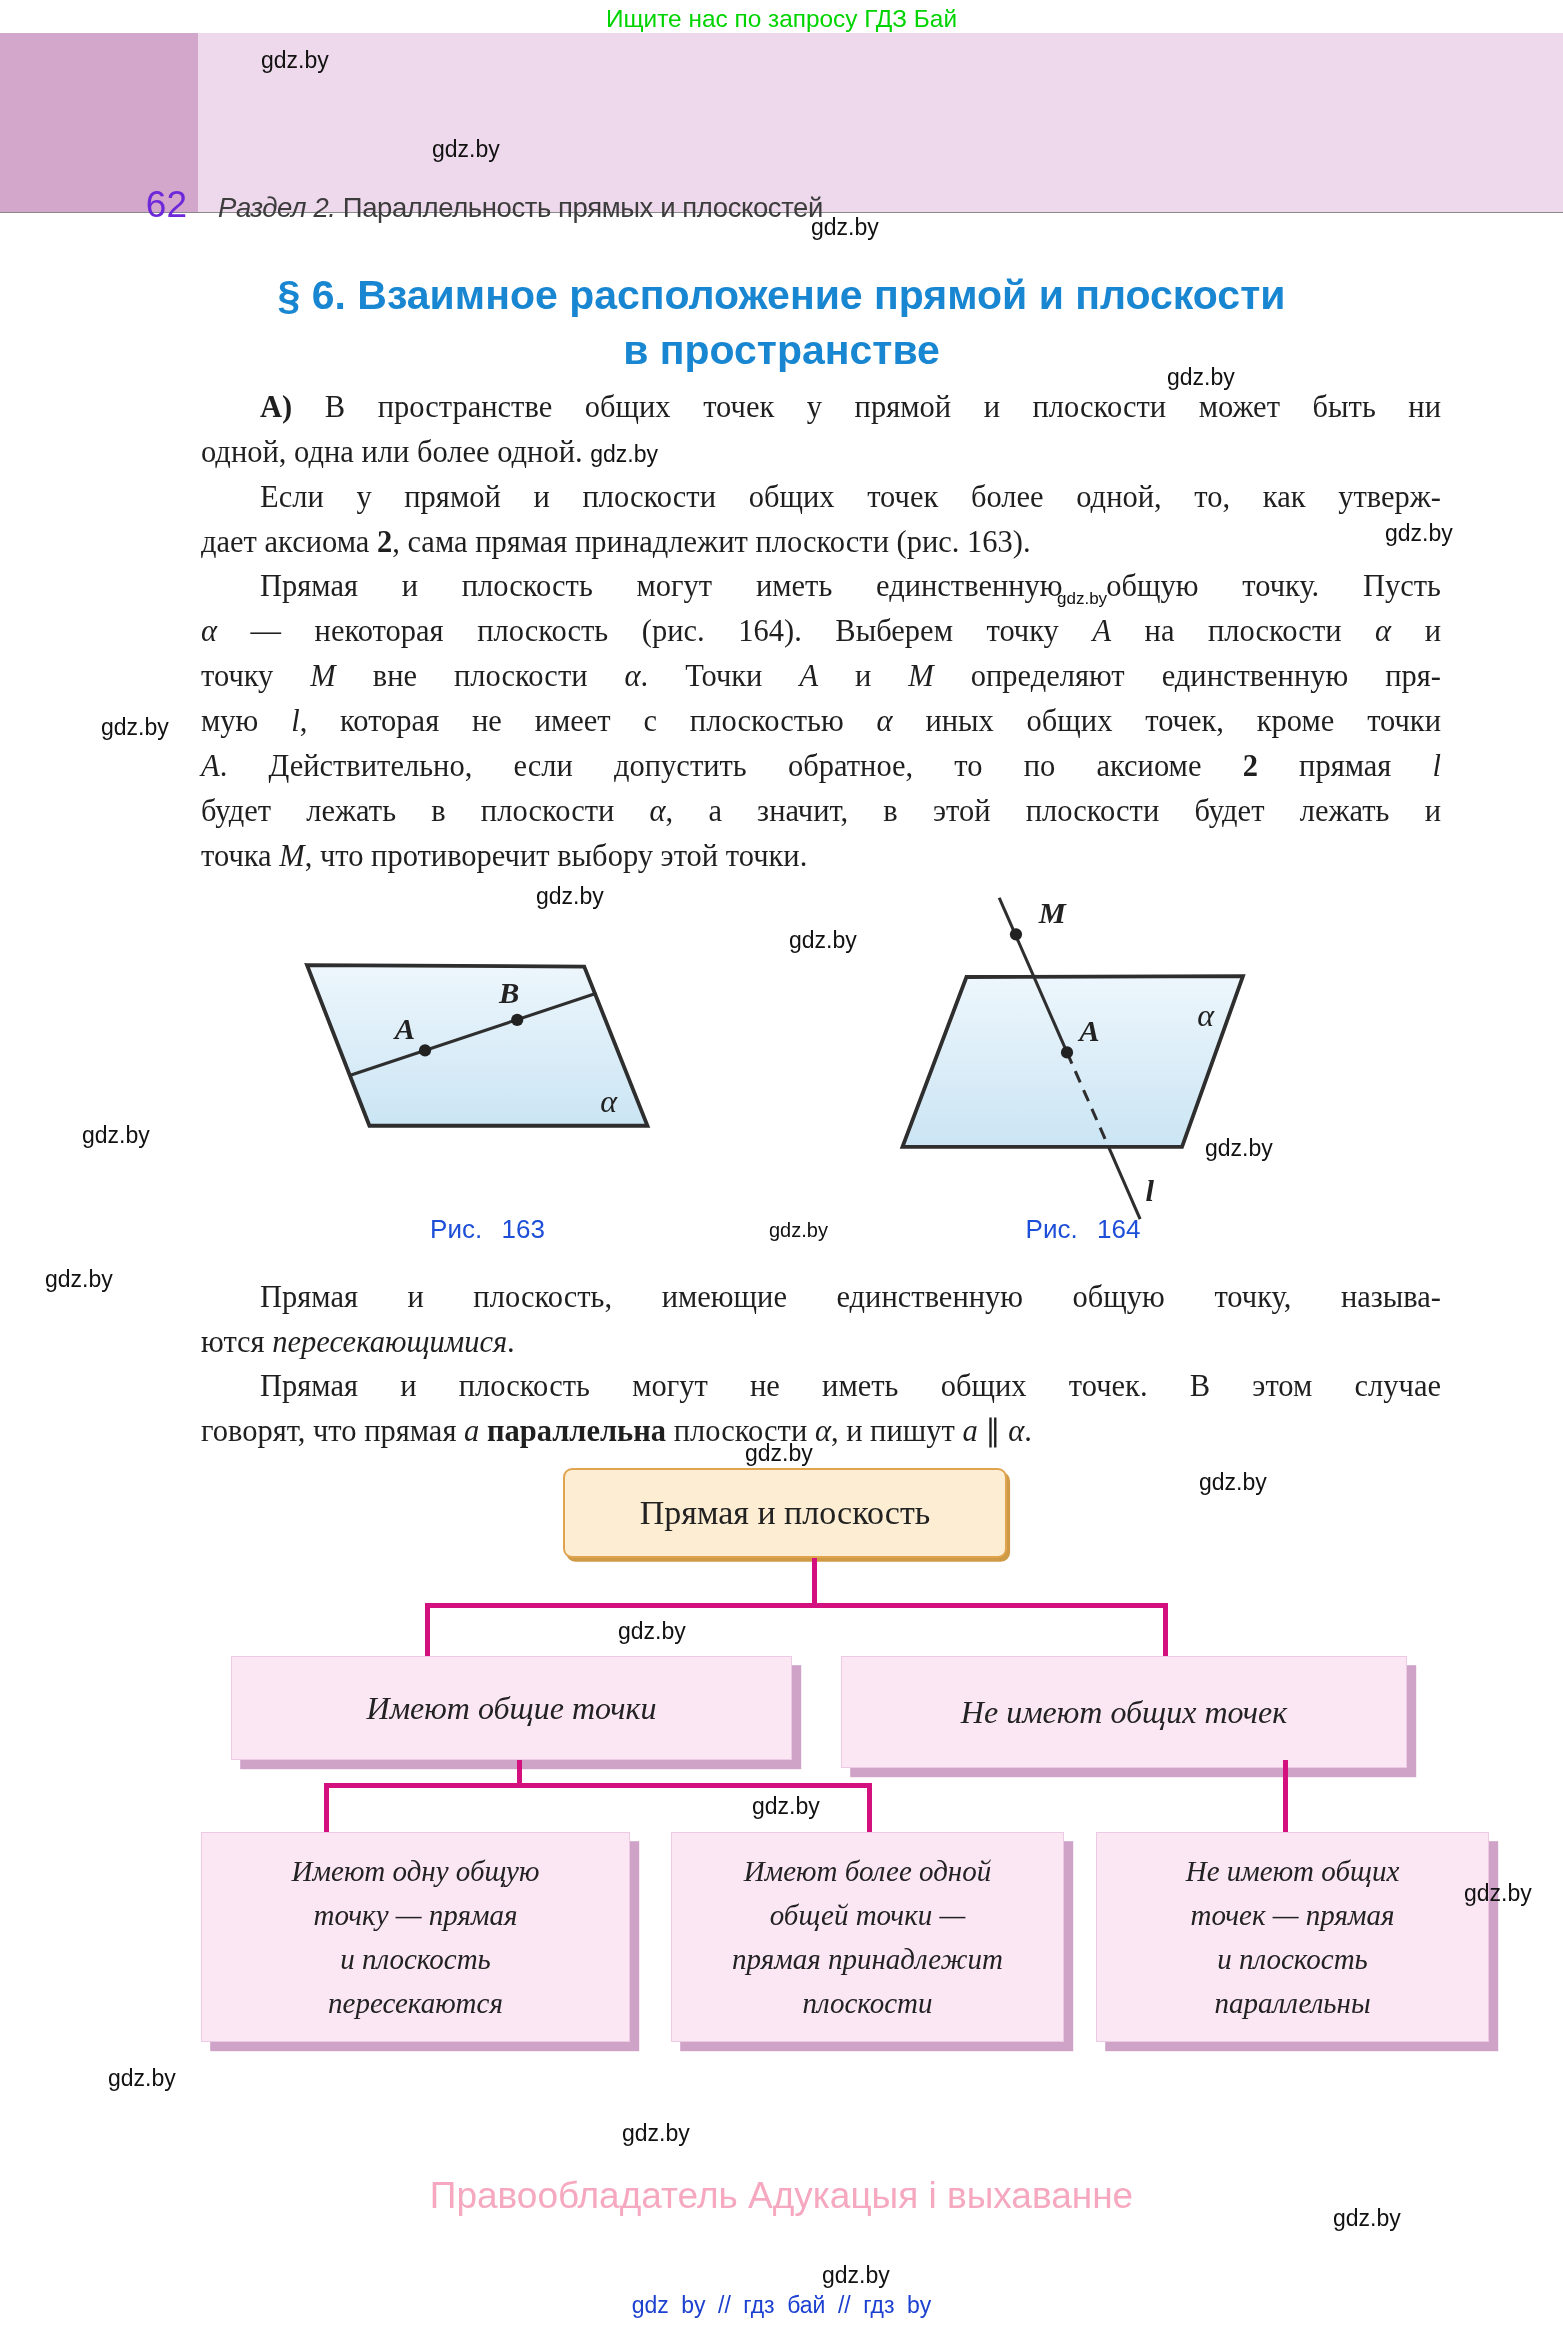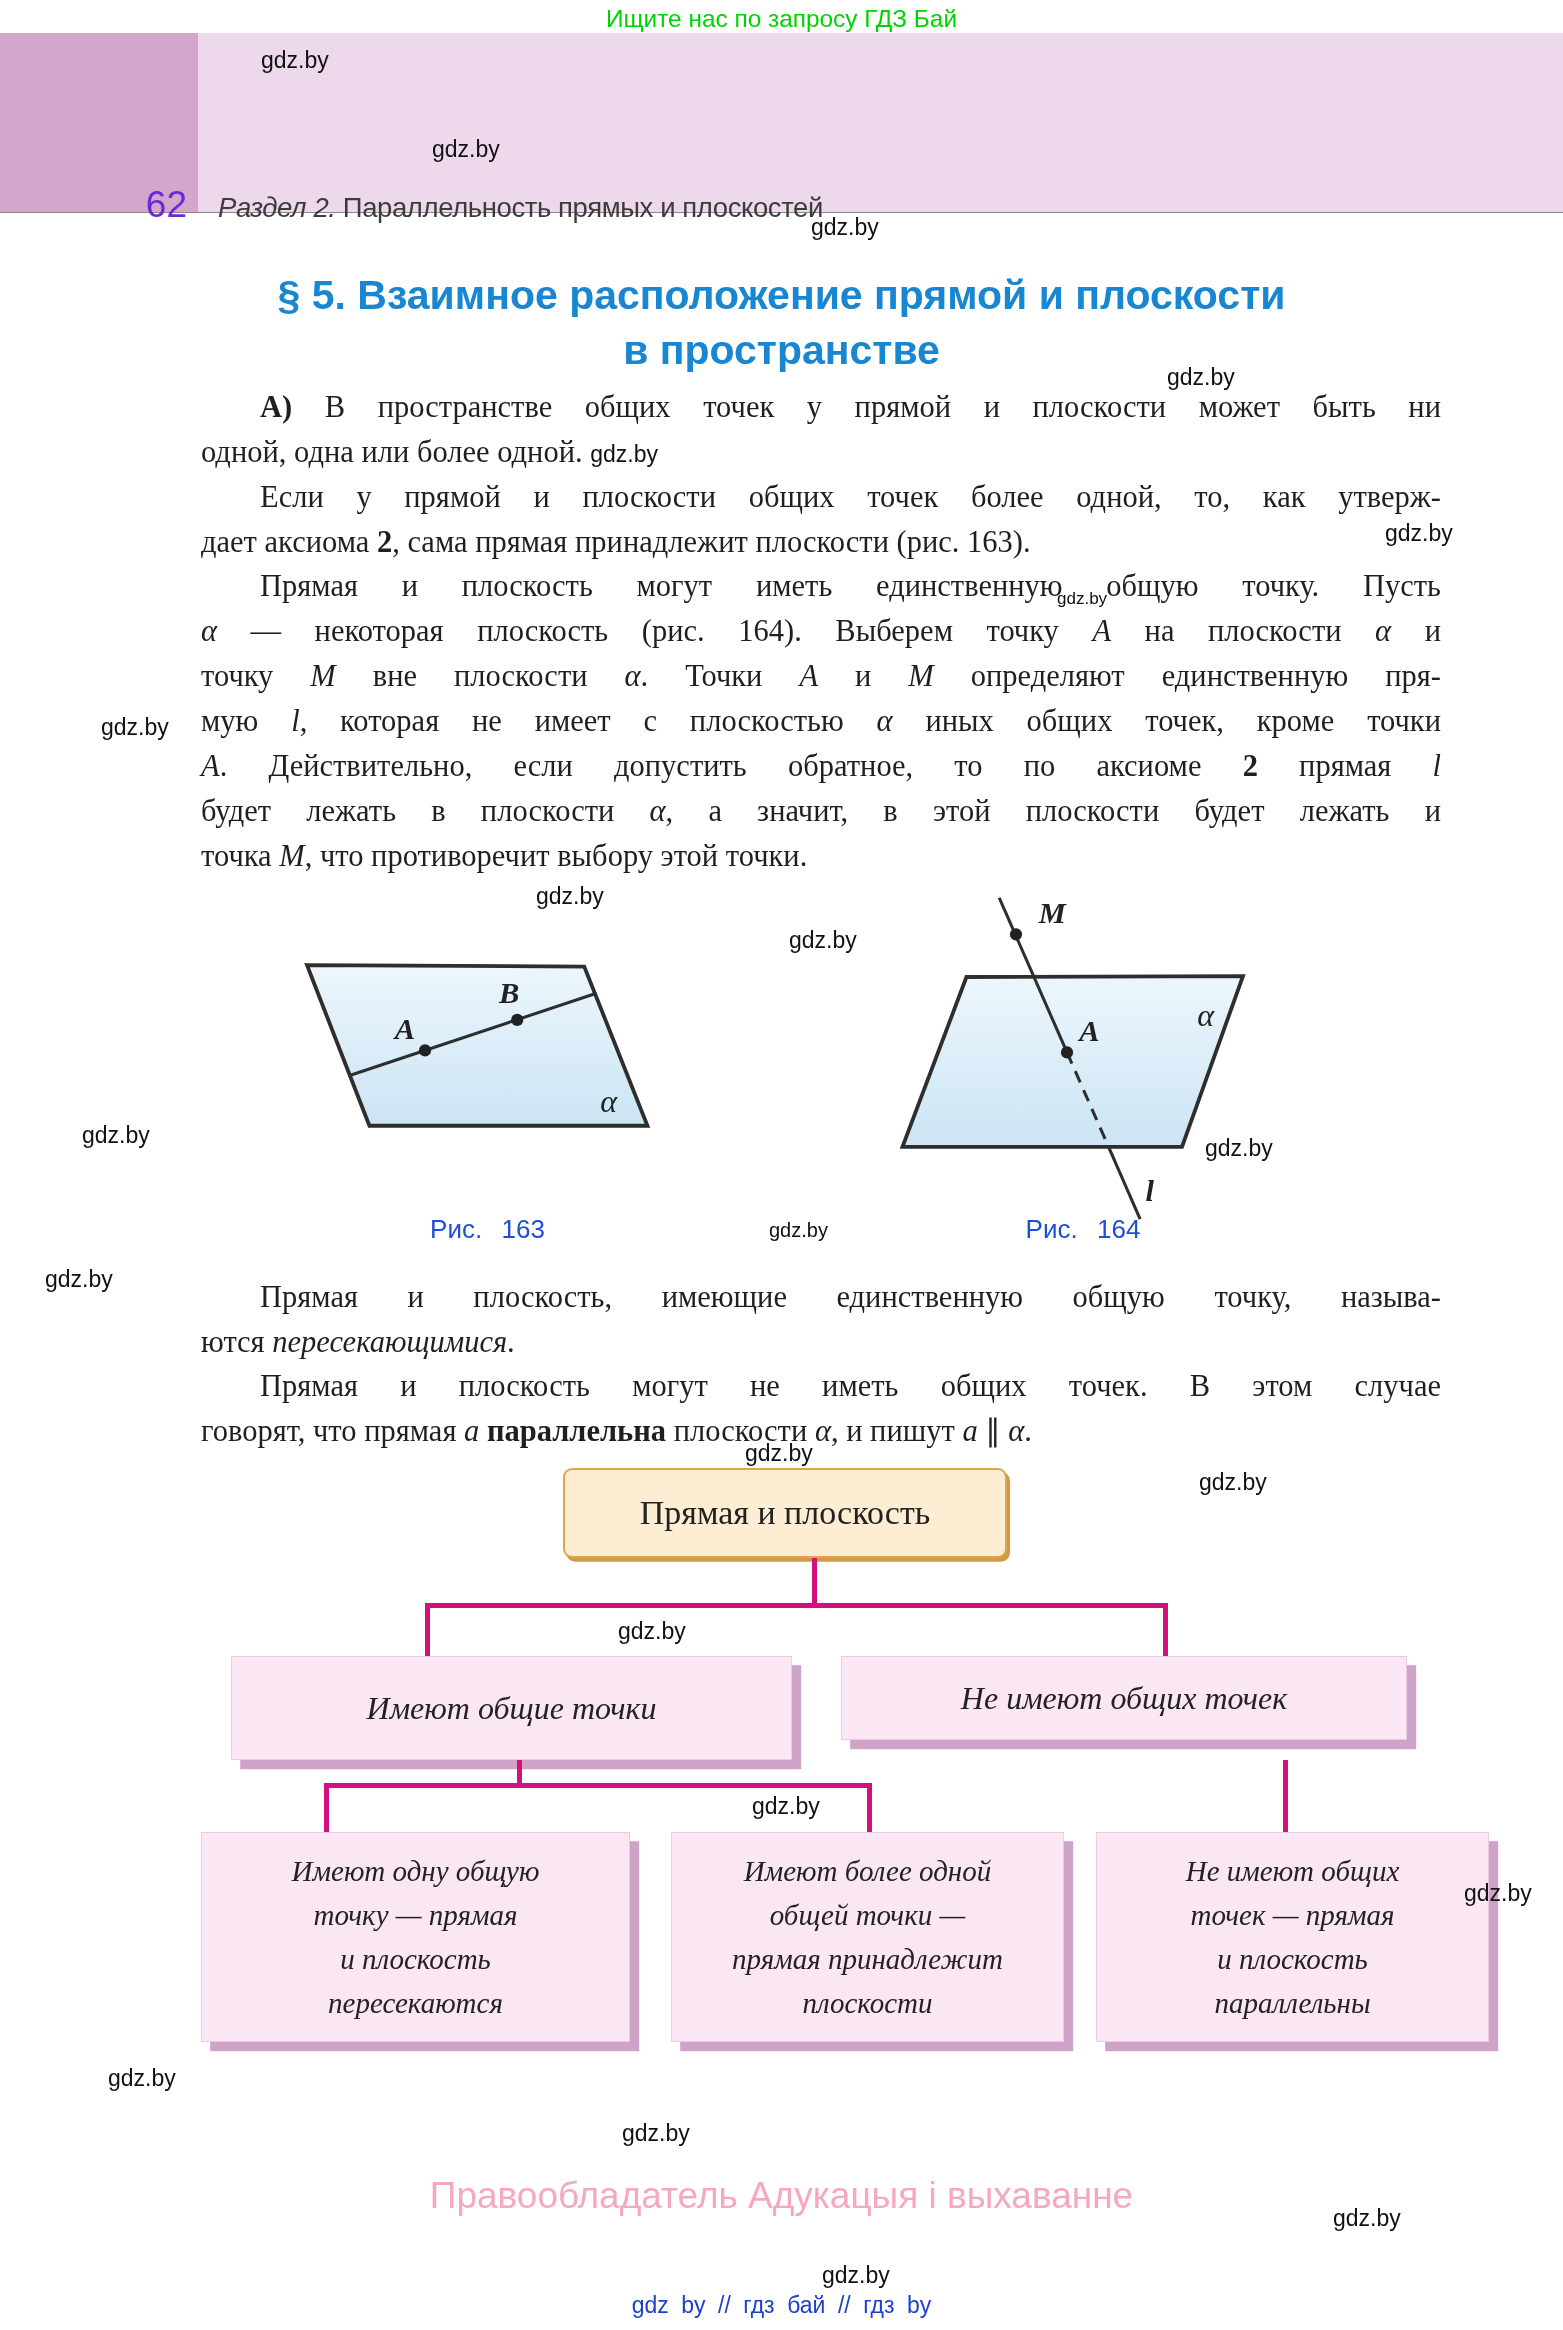--- a/index.html
+++ b/index.html
@@ -72,21 +72,21 @@
 
   <div class="header-band">
     <div class="header-block"></div>
     <div class="page-number">62</div>
     <div class="section-line">
       <span class="it">Раздел 2.</span><span> Параллельность прямых и плоскостей</span>
     </div>
   </div>
 
   <div class="heading">
-    <div>§ 5. Взаимное расположение прямой и плоскости</div>
+    <div>§ 6. Взаимное расположение прямой и плоскости</div>
     <div>в пространстве</div>
   </div>
 
   <div class="textgroup" style="top:385px">
     <div class="line j ind"><span><b>А)</b> В пространстве общих точек у прямой и плоскости может быть ни</span></div>
     <div class="line"><span>одной, одна или более одной.</span><span class="wm-inline">gdz.by</span></div>
   </div>
 
   <div class="textgroup" style="top:475px">
     <div class="line j ind"><span>Если у прямой и плоскости общих точек более одной, то, как утверж-</span></div>
@@ -155,21 +155,21 @@
   </div>
 
   <div class="fc-root">Прямая и плоскость</div>
 
   <div class="conn" style="left:812px;top:1558px;width:4.6px;height:49px"></div>
   <div class="conn" style="left:425px;top:1603px;width:743px;height:4.6px"></div>
   <div class="conn" style="left:425px;top:1603px;width:4.6px;height:55px"></div>
   <div class="conn" style="left:1163px;top:1603px;width:4.6px;height:55px"></div>
 
   <div class="fc-box row2" style="left:231px;top:1656px;width:561px;height:104px">Имеют общие точки</div>
-  <div class="fc-box row2" style="left:841px;top:1656px;width:566px;height:84px">Не имеют общих точек</div>
+  <div class="fc-box row2" style="left:841px;top:1656px;width:566px;height:112px">Не имеют общих точек</div>
 
   <div class="conn" style="left:517px;top:1760px;width:4.6px;height:26px"></div>
   <div class="conn" style="left:324px;top:1783px;width:547px;height:4.6px"></div>
   <div class="conn" style="left:324px;top:1783px;width:4.6px;height:51px"></div>
   <div class="conn" style="left:867px;top:1783px;width:4.6px;height:51px"></div>
   <div class="conn" style="left:1283px;top:1760px;width:4.6px;height:74px"></div>
 
   <div class="fc-box row3" style="left:201px;top:1832px;width:429px;height:210px">Имеют одну общую
 точку — прямая
 и плоскость

